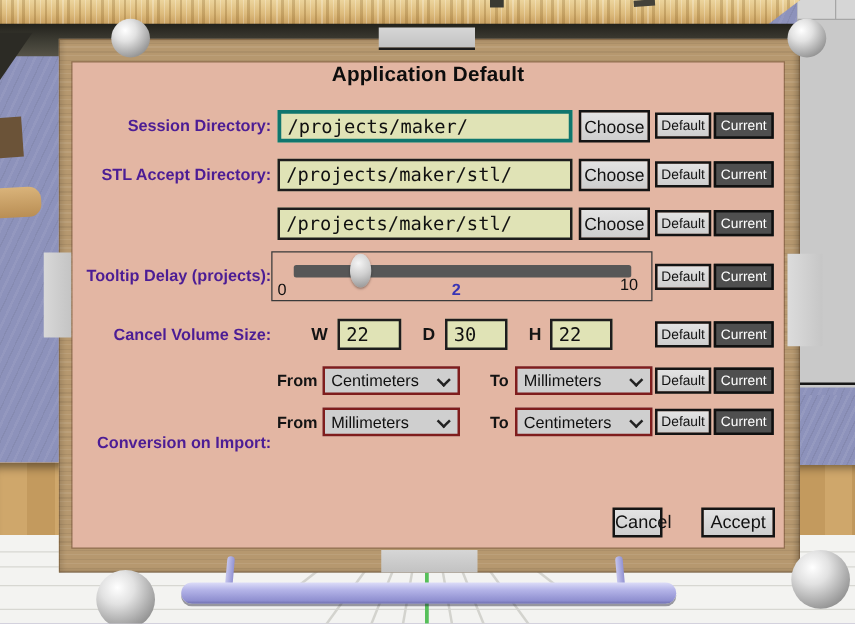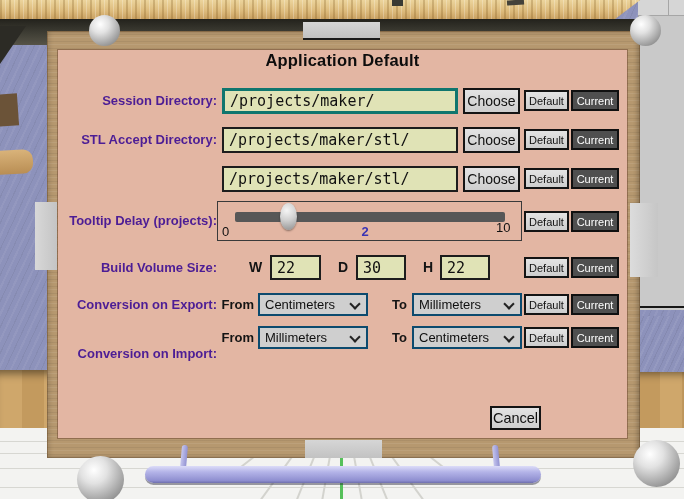--- a/index.html
+++ b/index.html
@@ -77,21 +77,21 @@
   .blk{color:#141414;font-weight:bold;font-size:13px;}
   .field{background:#e0e3b6;border:2px solid #1d1d1d;color:#101010;
     font-family:"DejaVu Sans Mono","Liberation Mono",monospace;font-size:15px;padding:0 0 0 5px;outline:none;}
   .field.focused{border:3px solid #0f766e;}
   .btn{background:linear-gradient(180deg,#e3e3e3,#cecece);border:2px solid #141414;color:#111;
     font-family:"Liberation Sans",sans-serif;text-align:center;padding:0;cursor:pointer;}
   .btn-choose{font-size:14px;text-align:center;}
   .btn-sm{font-size:11px;}
   .btn-dark{background:#4f4f4f;color:#ffffff;border:2px solid #101010;}
   .btn-big{font-size:14.5px;}
-  .sel{background:#cfcfcf;border:2px solid #0c4a6e;color:#101010;font-size:13px;
+  .sel{background:#cfcfcf;border:2px solid #7f1d1d;color:#101010;font-size:13px;
     padding:2px 18px 0 5px;cursor:pointer;}
   .chev{position:absolute;right:7px;top:5px;width:8px;height:8px;
     border-right:2px solid #222;border-bottom:2px solid #222;transform:rotate(45deg);}
   .slider-box{left:217px;top:201px;width:305px;height:40px;border:1px solid #3a3a3a;}
   .slider-track{left:235px;top:212px;width:270px;height:10px;background:#575757;border-radius:2px;cursor:pointer;}
   .slider-thumb{left:280px;top:203px;width:17px;height:27px;border-radius:50%;cursor:grab;
     background:radial-gradient(circle at 40% 28%,#f5f5f5 0%,#cfcfcf 45%,#8d8d8d 100%);
     box-shadow:0 1px 2px rgba(0,0,0,.4);}
   .slider-num{font-size:13px;color:#111;}
   .slider-val{color:#3a34b4;font-weight:bold;text-align:center;}
@@ -162,31 +162,30 @@
   <div class="abs lbl" style="top:201px;height:40px;line-height:40px">Tooltip Delay (projects):</div>
   <div class="abs slider-box"></div>
   <div class="abs slider-track"></div>
   <div class="abs slider-thumb"></div>
   <div class="abs slider-num" style="left:222px;top:224px">0</div>
   <div class="abs slider-num slider-val" style="left:352px;top:224px;width:26px">2</div>
   <div class="abs slider-num" style="left:496px;top:220px;width:20px;text-align:left">10</div>
   <button class="abs btn btn-sm" style="left:524px;top:211px;width:45px;height:21px">Default</button>
   <button class="abs btn btn-sm btn-dark" style="left:571px;top:211px;width:48px;height:21px">Current</button>
 
-  <div class="abs lbl" style="top:255px;height:25px;line-height:25px">Build Volume Size:</div>
+  <div class="abs lbl" style="top:255px;height:25px;line-height:25px">Cancel Volume Size:</div>
   <div class="abs blk" style="left:249px;top:255px;height:25px;line-height:25px;font-size:14px">W</div>
   <input class="abs field" style="left: 270px; top: 255px; width: 51px; height: 25px;" value="22">
   <div class="abs blk" style="left:338px;top:255px;height:25px;line-height:25px;font-size:14px">D</div>
   <input class="abs field" style="left: 356px; top: 255px; width: 50px; height: 25px;" value="30">
   <div class="abs blk" style="left:423px;top:255px;height:25px;line-height:25px;font-size:14px">H</div>
   <input class="abs field" style="left: 440px; top: 255px; width: 50px; height: 25px;" value="22">
   <button class="abs btn btn-sm" style="left:524px;top:257px;width:45px;height:21px">Default</button>
   <button class="abs btn btn-sm btn-dark" style="left:571px;top:257px;width:48px;height:21px">Current</button>
 
-  <div class="abs lbl" style="top:293px;height:23px;line-height:23px">Conversion on Export:</div>
   <div class="abs blk" style="left:218px;top:293px;width:36px;height:23px;line-height:23px;text-align:right">From</div>
   <div class="abs sel" style="left:258px;top:293px;width:110px;height:23px">
     <span>Centimeters</span>
     <span class="chev"></span>
   </div>
   <div class="abs blk" style="left:383px;top:293px;width:24px;height:23px;line-height:23px;text-align:right">To</div>
   <div class="abs sel" style="left:412px;top:293px;width:110px;height:23px">
     <span>Millimeters</span>
     <span class="chev"></span>
   </div>
@@ -200,21 +199,22 @@
     <span class="chev"></span>
   </div>
   <div class="abs blk" style="left:383px;top:326px;width:24px;height:23px;line-height:23px;text-align:right">To</div>
   <div class="abs sel" style="left:412px;top:326px;width:110px;height:23px">
     <span>Centimeters</span>
     <span class="chev"></span>
   </div>
   <button class="abs btn btn-sm" style="left:524px;top:327px;width:45px;height:21px">Default</button>
   <button class="abs btn btn-sm btn-dark" style="left:571px;top:327px;width:48px;height:21px">Current</button>
 
-  <button class="abs btn btn-big" style="left:490px;top:406px;width:51px;height:24px">Cancel</button>
+  <button class="abs btn btn-big" style="left:490px;top:406px;width:40px;height:24px">Cancel</button>
+  <button class="abs btn btn-big" style="left:561px;top:406px;width:59px;height:24px">Accept</button>
 
   <div class="abs tab tab-top"></div>
   <div class="abs tab tab-bottom"></div>
   <div class="abs tab-left"></div>
   <div class="abs tab-right"></div>
   <div class="abs sphere sph-tl"></div>
   <div class="abs sphere sph-tr"></div>
 
   <div class="abs stand-post post-l"></div>
   <div class="abs stand-post post-r"></div>

